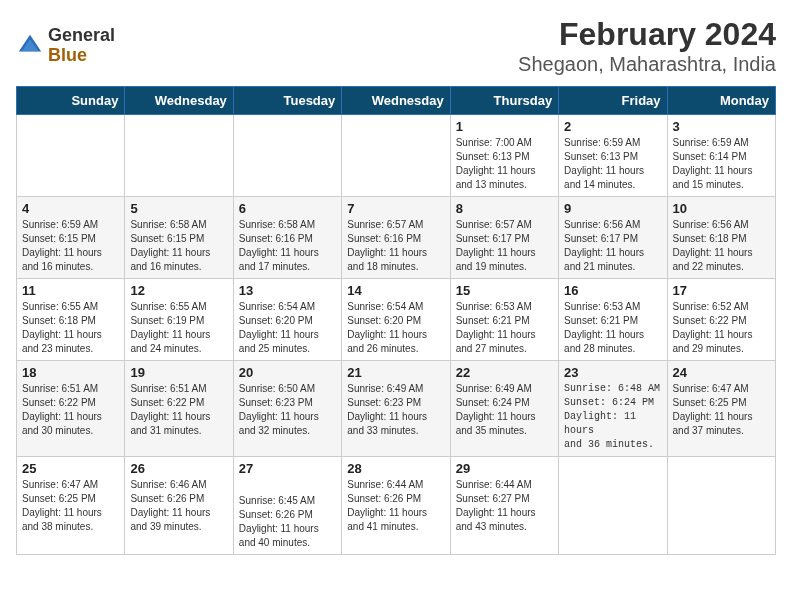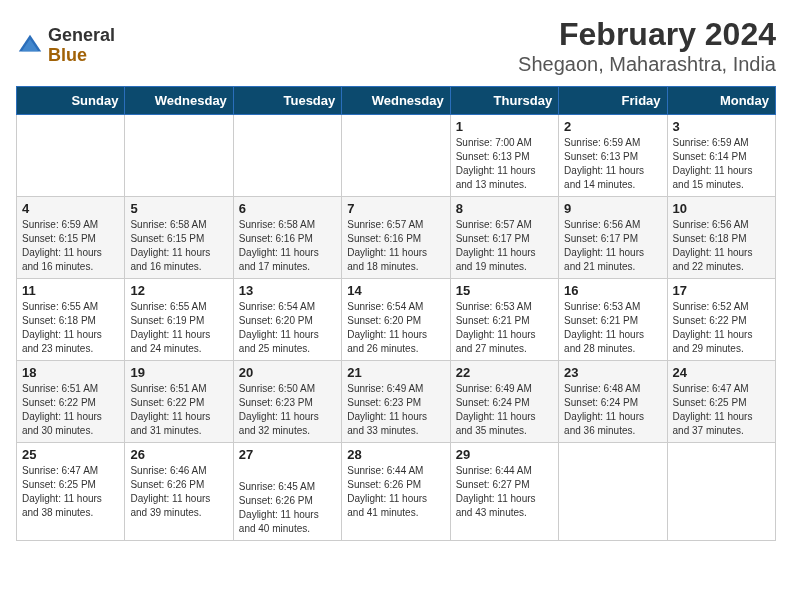--- a/index.html
+++ b/index.html
@@ -278,21 +278,21 @@
         </td>
         <td>
           <div class="day-num">22</div>
           <div class="day-info" style="white-space: pre-line;">Sunrise: 6:49 AM
 Sunset: 6:24 PM
 Daylight: 11 hours
 and 35 minutes.</div>
         </td>
         <td>
           <div class="day-num">23</div>
-          <div class="day-info" style="white-space: pre-line;">Sunrise: 6:48 AM
+          <div class="day-info" style="white-space: pre-line; font-family: Liberation Mono, monospace;">Sunrise: 6:48 AM
 Sunset: 6:24 PM
 Daylight: 11 hours
 and 36 minutes.</div>
         </td>
         <td>
           <div class="day-num">24</div>
           <div class="day-info" style="white-space: pre-line;">Sunrise: 6:47 AM
 Sunset: 6:25 PM
 Daylight: 11 hours
 and 37 minutes.</div>

